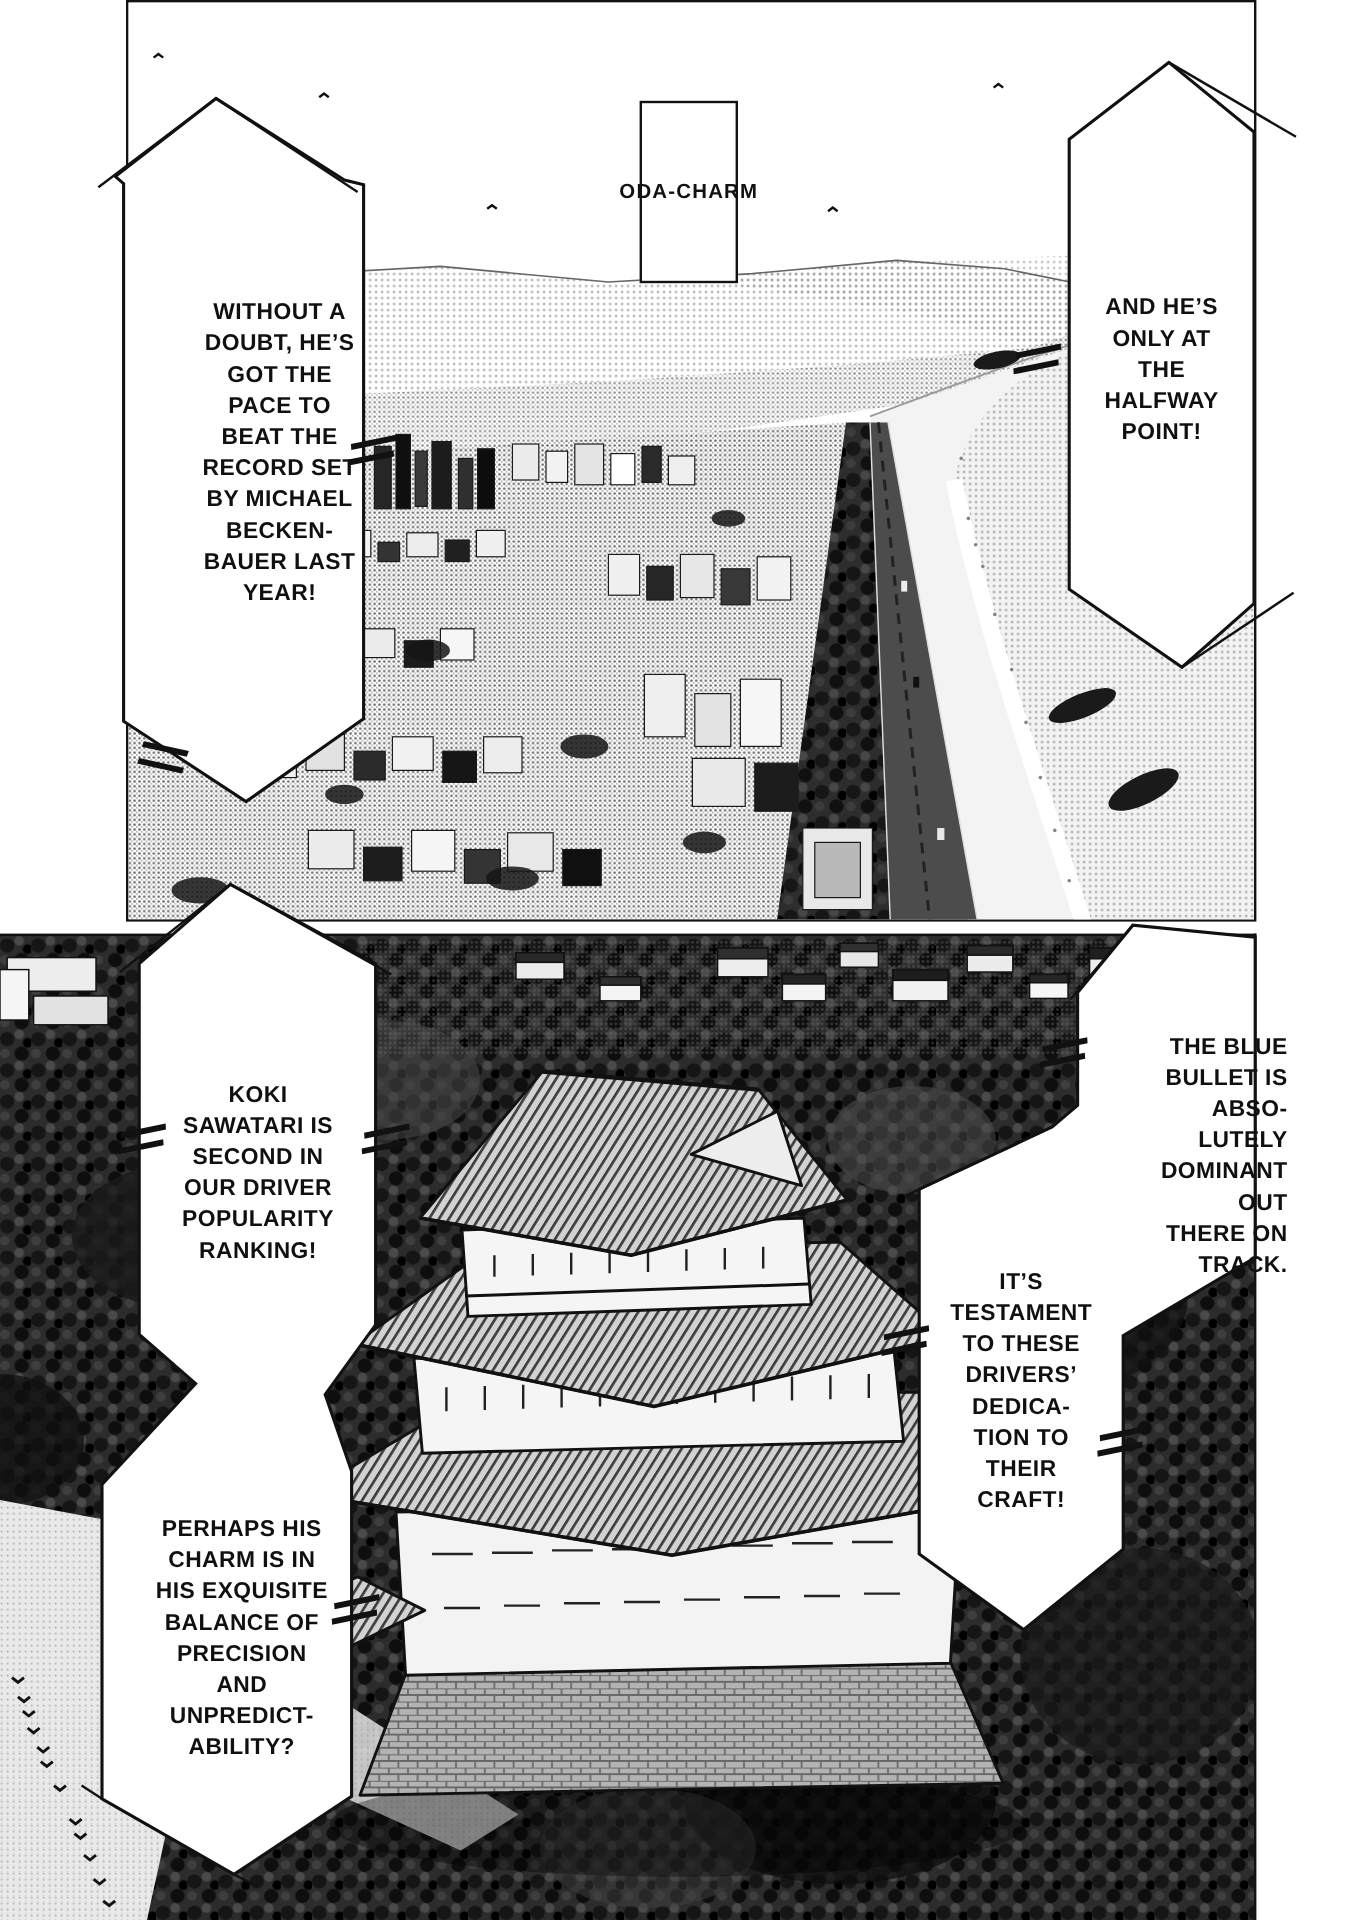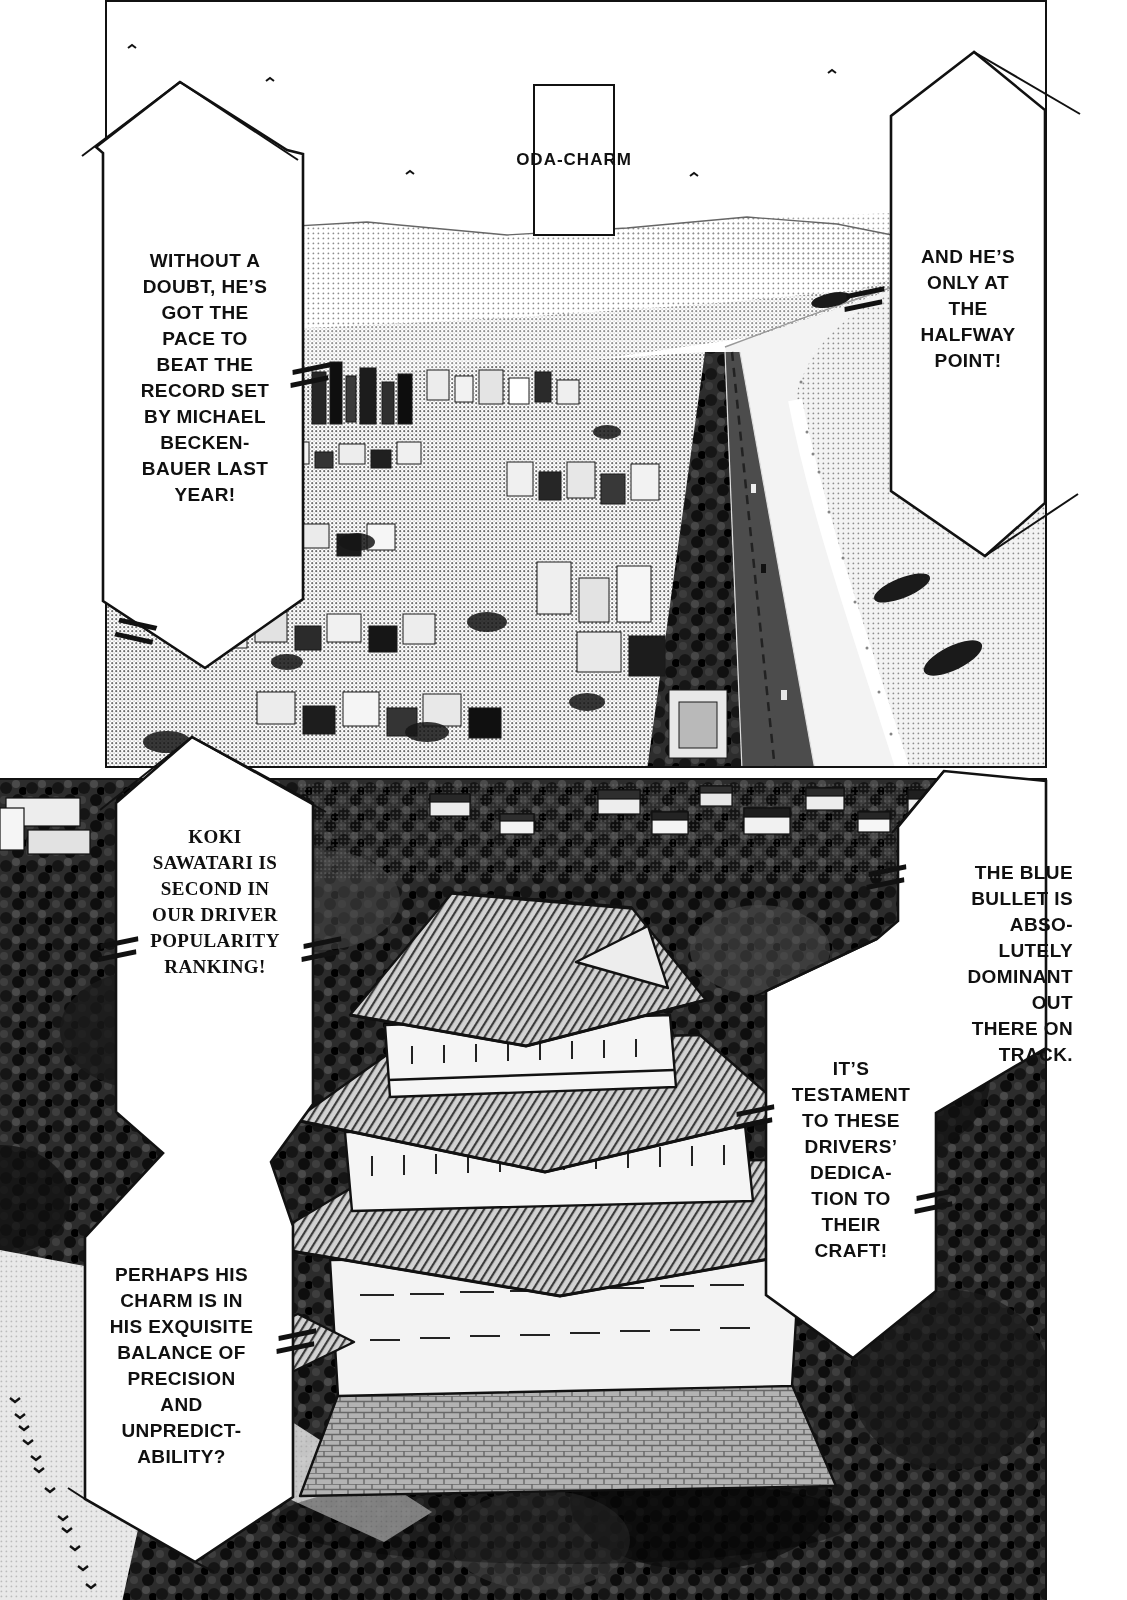--- a/index.html
+++ b/index.html
@@ -365,42 +365,42 @@
       <use href="#tick" transform="translate(866,879) rotate(-4)"></use>
       <use href="#tick" transform="translate(736,1106) rotate(-4)"></use>
       <use href="#tick" transform="translate(734,1119) rotate(-4)"></use>
       <use href="#tick" transform="translate(916,1190) rotate(-4)"></use>
       <use href="#tick" transform="translate(914,1203) rotate(-4)"></use>
       <use href="#tick" transform="translate(278,1330) rotate(-4)"></use>
       <use href="#tick" transform="translate(276,1343) rotate(-4)"></use>
     </g>
   </svg>
 
-  <div class="bubble-text" style="left:104px;top:248px;width:202px;">
+  <div class="bubble-text" style="left:104px;top:248px;width:202px;padding-left:28px;">
     <span class="ln">WITHOUT A</span>
     <span class="ln">DOUBT, HE’S</span>
     <span class="ln">GOT THE</span>
     <span class="ln">PACE TO</span>
     <span class="ln">BEAT THE</span>
     <span class="ln">RECORD SET</span>
     <span class="ln">BY MICHAEL</span>
     <span class="ln">BECKEN-</span>
     <span class="ln">BAUER LAST</span>
     <span class="ln">YEAR!</span>
   </div>
 
   <div class="bubble-text" style="left:868px;top:244px;width:200px;">
     <span class="ln">AND HE’S</span>
     <span class="ln">ONLY AT</span>
     <span class="ln">THE</span>
     <span class="ln">HALFWAY</span>
     <span class="ln">POINT!</span>
   </div>
 
-  <div class="bubble-text" style="left:115px;top:824px;width:200px;font-family:Liberation Serif, serif;">
+  <div class="bubble-text" style="left:115px;top:900px;width:200px;">
     <span class="ln">KOKI</span>
     <span class="ln">SAWATARI IS</span>
     <span class="ln">SECOND IN</span>
     <span class="ln">OUR DRIVER</span>
     <span class="ln">POPULARITY</span>
     <span class="ln">RANKING!</span>
   </div>
 
   <div class="bubble-text" style="left:873px;top:860px;width:200px;text-align:right;">
     <span class="ln">THE BLUE</span>
@@ -417,21 +417,21 @@
     <span class="ln">IT’S</span>
     <span class="ln">TESTAMENT</span>
     <span class="ln">TO THESE</span>
     <span class="ln">DRIVERS’</span>
     <span class="ln">DEDICA-</span>
     <span class="ln">TION TO</span>
     <span class="ln">THEIR</span>
     <span class="ln">CRAFT!</span>
   </div>
 
-  <div class="bubble-text" style="left:88px;top:1262px;width:187px;">
+  <div class="bubble-text" style="left:88px;top:1262px;width:187px;padding-left:20px;">
     <span class="ln">PERHAPS HIS</span>
     <span class="ln">CHARM IS IN</span>
     <span class="ln">HIS EXQUISITE</span>
     <span class="ln">BALANCE OF</span>
     <span class="ln">PRECISION</span>
     <span class="ln">AND</span>
     <span class="ln">UNPREDICT-</span>
     <span class="ln">ABILITY?</span>
   </div>
 

